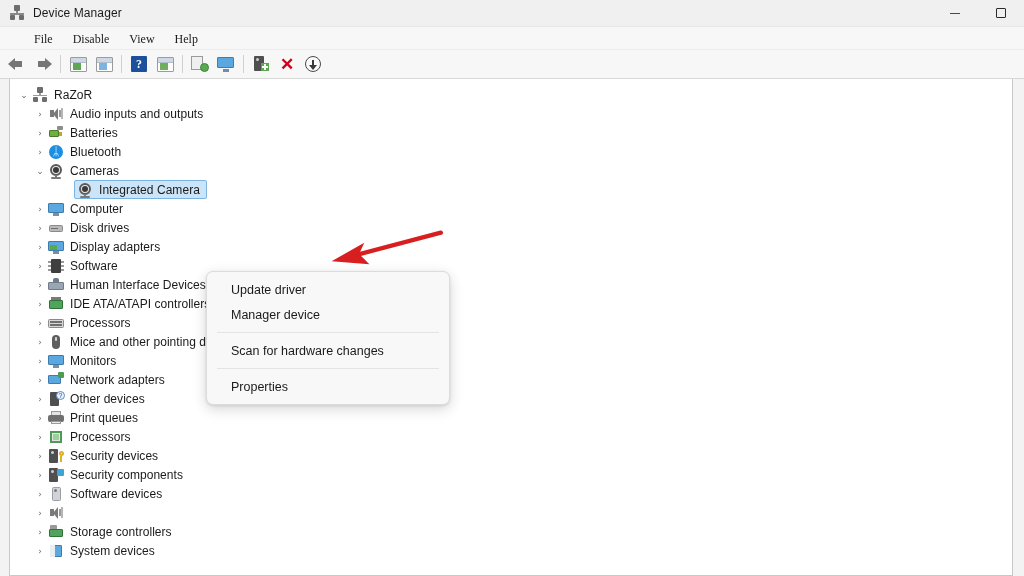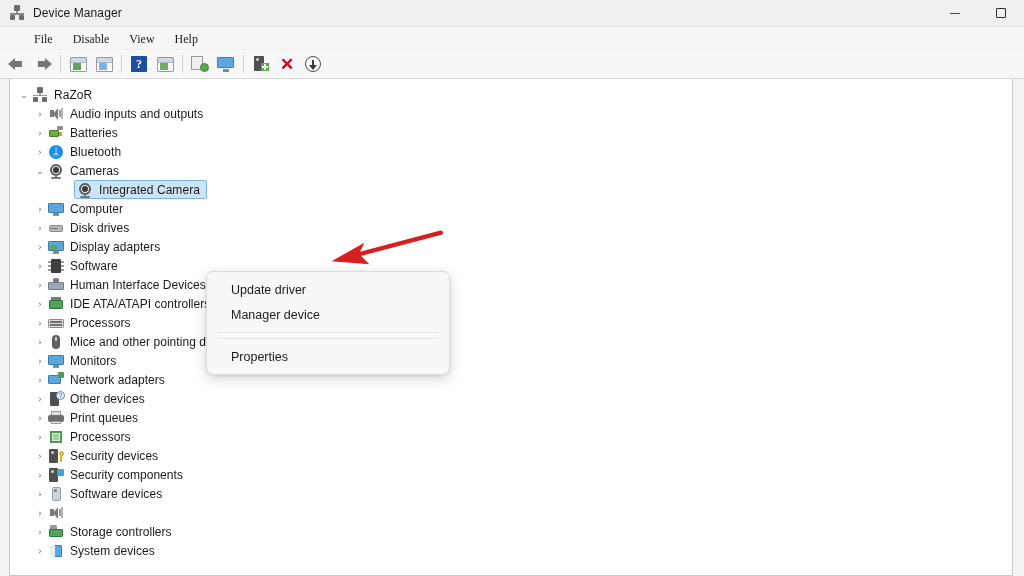--- a/index.html
+++ b/index.html
@@ -820,20 +820,21 @@
             </div>
           </div>
           <div class="node-label">System devices</div>
         </div>
       </div>
 
     <div class="ctxmenu" id="ctxmenu">
         <div class="ctxitem">Update driver</div>
         <div class="ctxitem">Manager device</div>
         <div class="ctxsep"></div>
+        <div class="ctxitem">Scan for hardware changes</div>
         <div class="ctxsep"></div>
         <div class="ctxitem bold">Properties</div>
       </div>
 
     <svg class="annot-arrow" viewBox="0 0 1003 566" preserveAspectRatio="none">
       <g transform="translate(-10,-80)">
         <path d="M 432 231 L 345 254" stroke="#d81f1f" stroke-width="4.2" stroke-linecap="round" fill="none"></path>
         <path d="M 325 259 L 357 241 L 352 252 L 362 262 Z" fill="#d81f1f"></path>
       </g>
     </svg>

